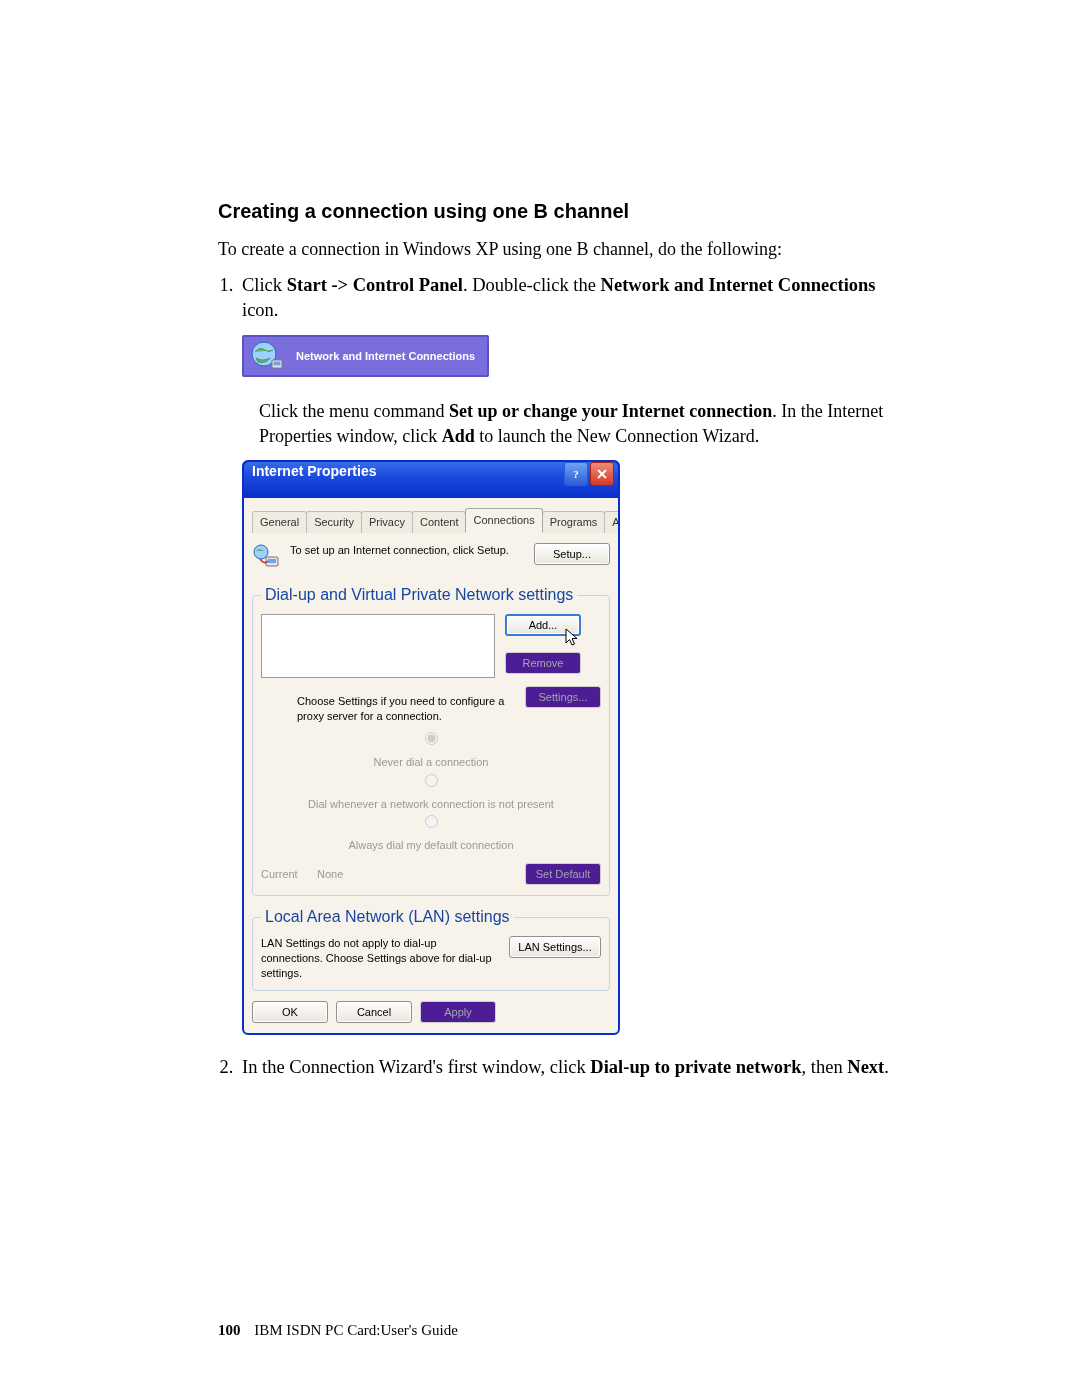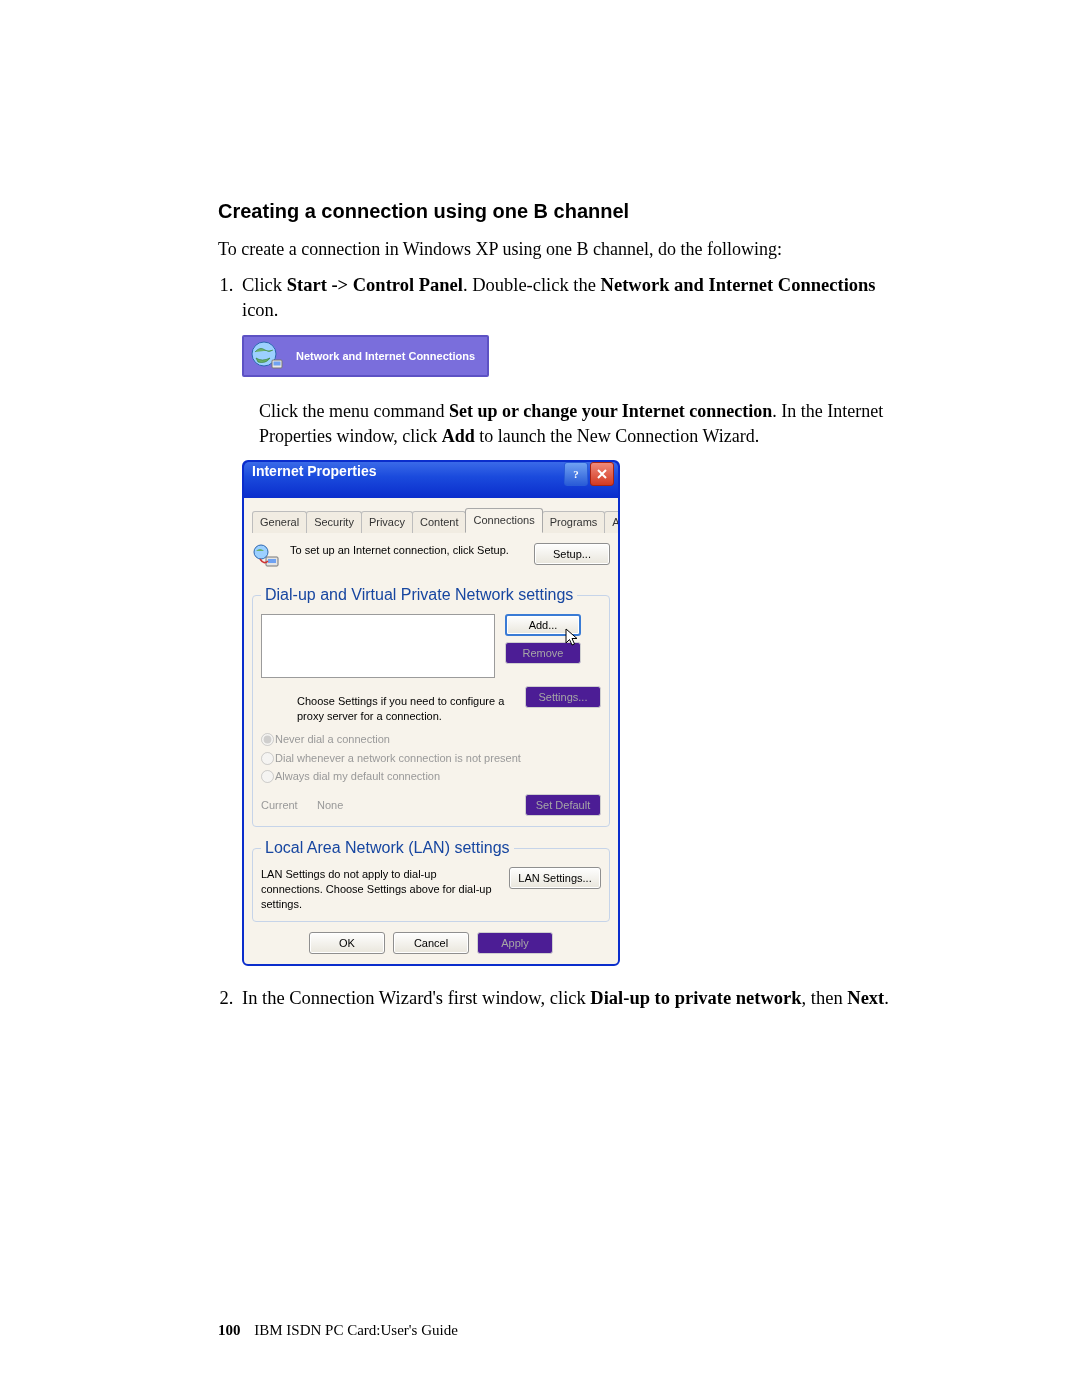--- a/index.html
+++ b/index.html
@@ -186,45 +186,45 @@
   .listbox {
     width: 232px;
     height: 62px;
     border: 1px solid #9b9b9b;
     background: #fff;
     display: inline-block;
   }
   .vbtns {
     display: inline-flex;
     flex-direction: column;
-    gap: 6px;
+    gap: 16px;
     margin-left: 10px;
     vertical-align: top;
     position: relative;
   }
   .cursor {
     position: absolute;
     top: 14px;
     left: 60px;
     pointer-events: none;
   }
 
   .subtext { font-size: 11px; margin-top: 8px; }
 
   .radios { margin-top: 8px; }
-  .radio-row { display: flex; align-items: center; gap: 1px; font-size: 11px; color: #999; margin: 4px 0; }
+  .radio-row { display: flex; align-items: center; gap: 10px; font-size: 11px; color: #999; margin: 4px 0; flex-direction: column; }
   .radio-row input { margin: 0; }
 
   .current-row { display: flex; align-items: center; font-size: 11px; color: #999; margin-top: 10px; }
   .current-row .lbl { width: 56px; }
   .current-row .val { flex: 1; }
 
   .buttonbar {
     display: flex;
-    justify-content: center;
+    justify-content: flex-start;
     gap: 8px;
     margin-top: 8px;
   }
 
   .footer {
     position: absolute;
     left: 218px;
     bottom: 58px;
     font-size: 15px;
   }

